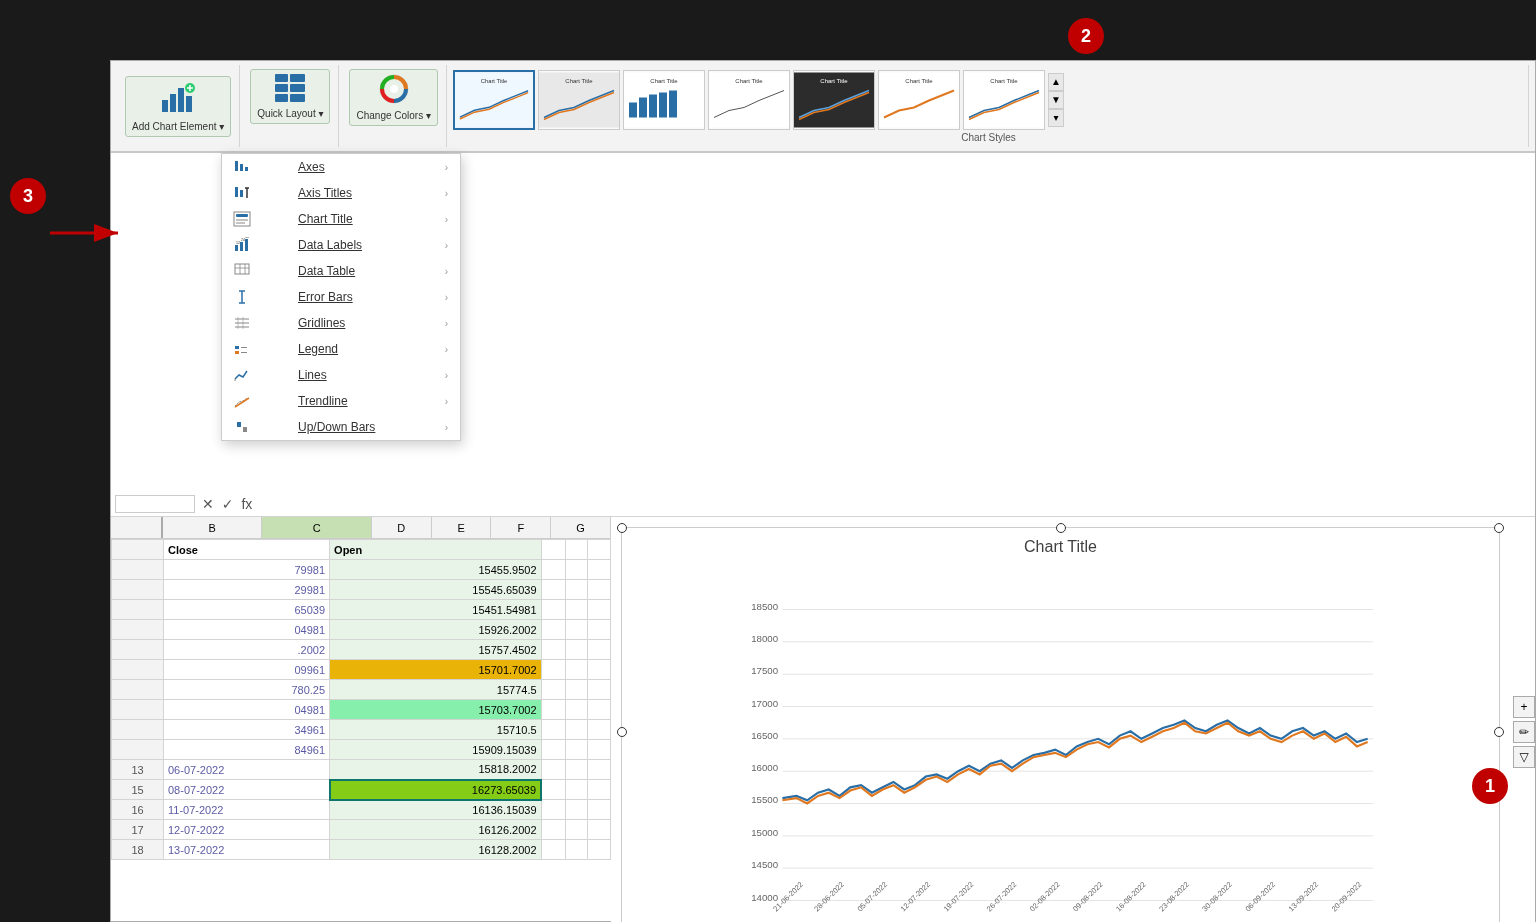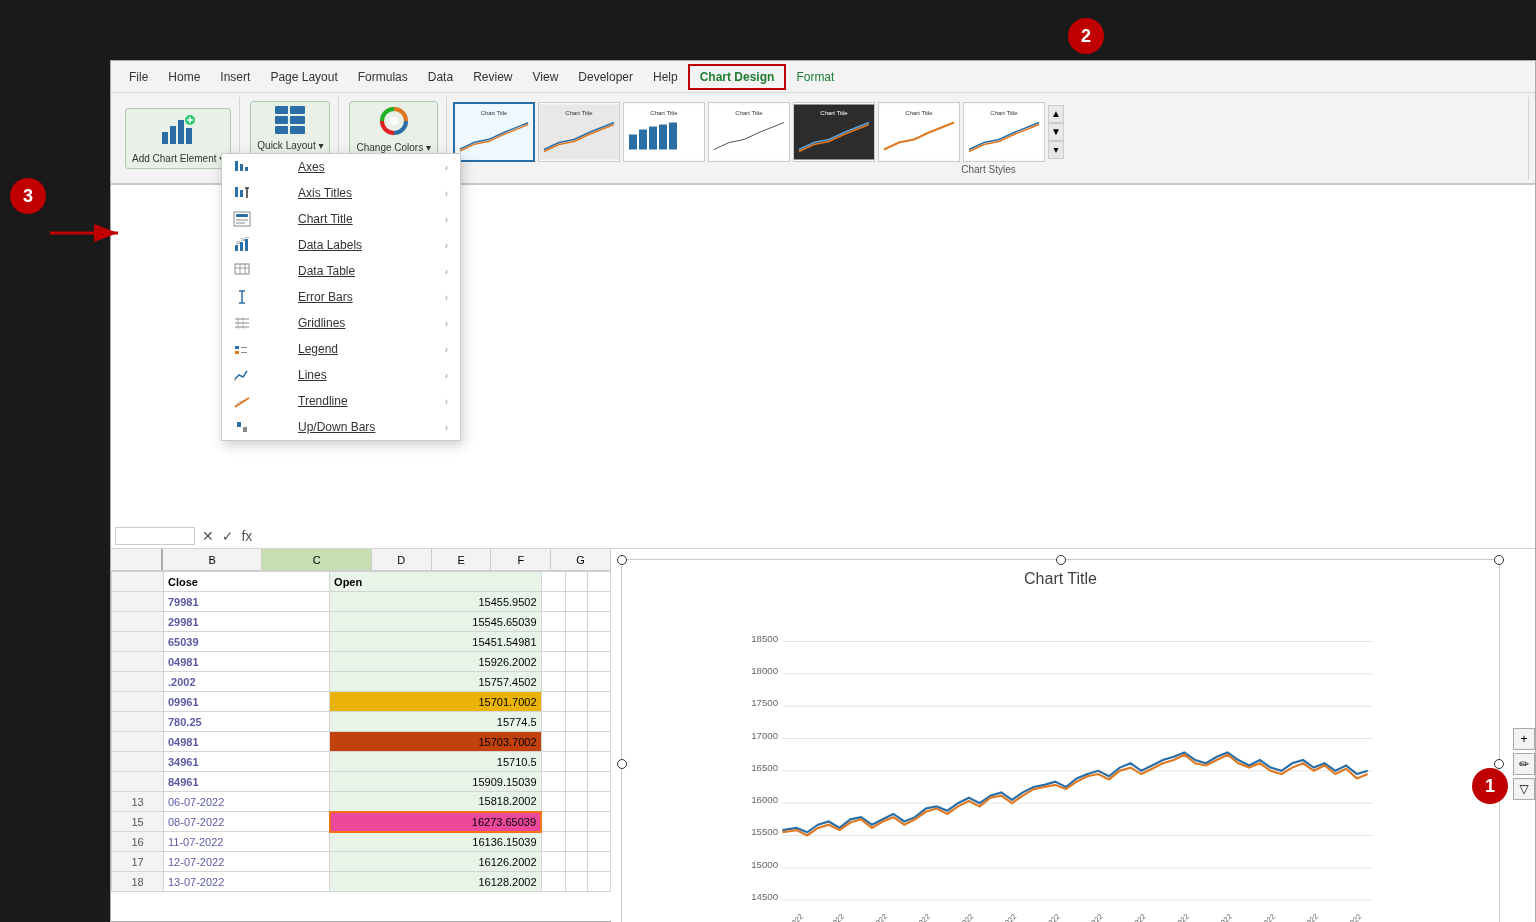--- a/index.html
+++ b/index.html
@@ -193,21 +193,21 @@
     .row-num {
       background: #f3f3f3;
       text-align: center;
       color: #555;
       width: 52px;
       min-width: 52px;
       border-right: 2px solid #aaa;
     }
 
     .cell-date { color: #5b5ba5; }
-    .cell-num { color: #5b5ba5; text-align: left; font-weight: bold; }
+    .cell-num { color: #5b5ba5; text-align: right; }
     .cell-open { text-align: right; }
 
     .chart-handle {
       position: absolute;
       width: 10px;
       height: 10px;
       border: 1px solid #333;
       background: #fff;
       border-radius: 50%;
     }
@@ -326,34 +326,20 @@
         <marker id="arrowhead" markerWidth="8" markerHeight="6" refX="8" refY="3" orient="auto">
           <polygon points="0 0, 8 3, 0 6" fill="#c00000"></polygon>
         </marker>
       </defs>
       <line x1="0" y1="15" x2="68" y2="15" stroke="#c00000" stroke-width="3" marker-end="url(#arrowhead)"></line>
     </svg>
   </div>
 
   <div class="excel-window">
 
-    <div class="ribbon-tabs">
-      <div class="ribbon-tab">File</div>
-      <div class="ribbon-tab">Home</div>
-      <div class="ribbon-tab">Insert</div>
-      <div class="ribbon-tab">Page Layout</div>
-      <div class="ribbon-tab">Formulas</div>
-      <div class="ribbon-tab">Data</div>
-      <div class="ribbon-tab">Review</div>
-      <div class="ribbon-tab">View</div>
-      <div class="ribbon-tab">Developer</div>
-      <div class="ribbon-tab">Help</div>
-      <div class="ribbon-tab chart-design">Chart Design</div>
-      <div class="ribbon-tab format-tab">Format</div>
-    </div>
 
     <div class="ribbon">
 
       <div class="ribbon-group group-add-chart">
         <div class="ribbon-btn-large add-chart-btn">
           <div class="btn-icon">
             <svg width="36" height="36" viewBox="0 0 36 36">
               <rect x="2" y="20" width="6" height="12" fill="#2a6ea6"></rect>
               <rect x="10" y="14" width="6" height="18" fill="#2a6ea6"></rect>
               <rect x="18" y="8" width="6" height="24" fill="#2a6ea6"></rect>
@@ -695,21 +681,21 @@
                 <td class="row-num"></td>
                 <td class="cell-num">780.25</td>
                 <td class="cell-open" style="background:#e8f4e8;">15774.5</td>
                 <td></td>
                 <td></td>
                 <td></td>
               </tr>
           <tr>
                 <td class="row-num"></td>
                 <td class="cell-num">04981</td>
-                <td class="cell-open" style="background:#c2410c;">15703.7002</td>
+                <td class="cell-open" style="background:#86efac;">15703.7002</td>
                 <td></td>
                 <td></td>
                 <td></td>
               </tr>
           <tr>
                 <td class="row-num"></td>
                 <td class="cell-num">34961</td>
                 <td class="cell-open" style="background:#e8f4e8;padding-left:39px;">15710.5</td>
                 <td></td>
                 <td></td>
@@ -727,21 +713,21 @@
                 <td class="row-num" style="color:#555;">13</td>
                 <td class="cell-date">06-07-2022</td>
                 <td class="cell-open" style="background:#e8f4e8;">15818.2002</td>
                 <td></td>
                 <td></td>
                 <td></td>
               </tr>
           <tr>
                 <td class="row-num" style="color:#555;">15</td>
                 <td class="cell-date">08-07-2022</td>
-                <td class="cell-open" style="background:#ec4899; border: 2px solid #f97316;">16273.65039</td>
+                <td class="cell-open" style="background:#84cc16; border: 2px solid #0f766e;">16273.65039</td>
                 <td></td>
                 <td></td>
                 <td></td>
               </tr>
           <tr>
                 <td class="row-num" style="color:#555;">16</td>
                 <td class="cell-date">11-07-2022</td>
                 <td class="cell-open" style="background:#e8f4e8;">16136.15039</td>
                 <td></td>
                 <td></td>

